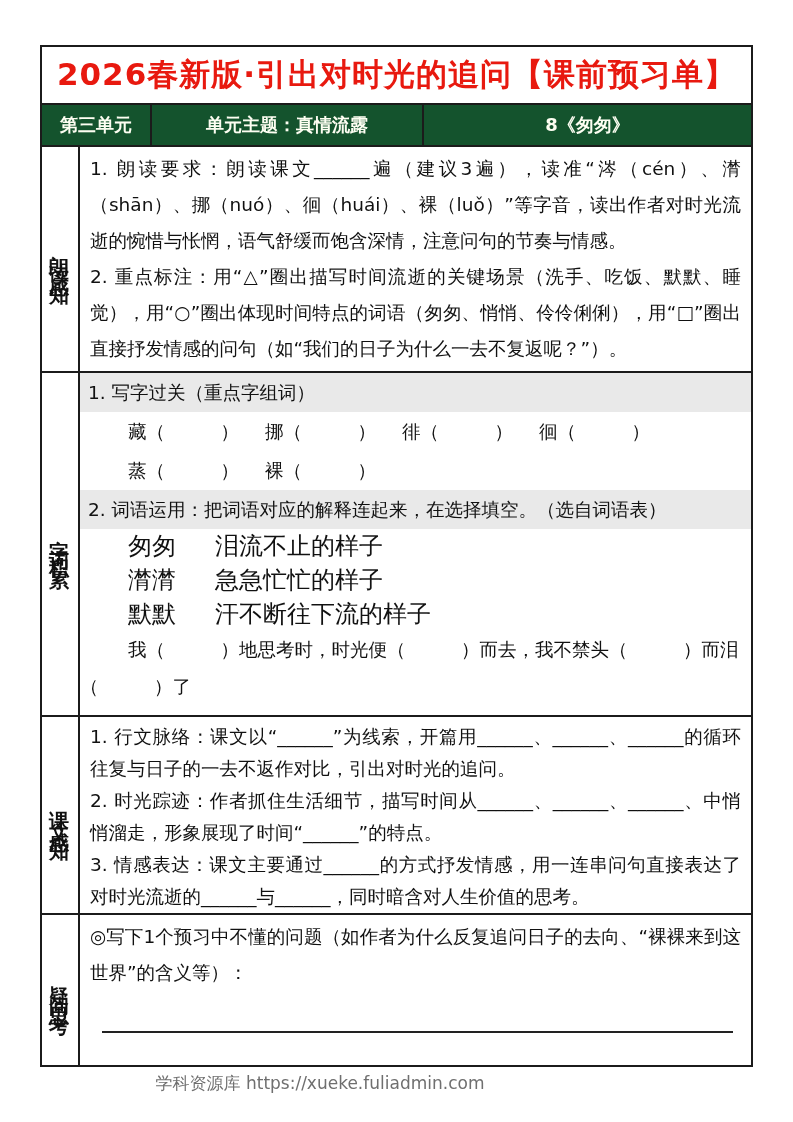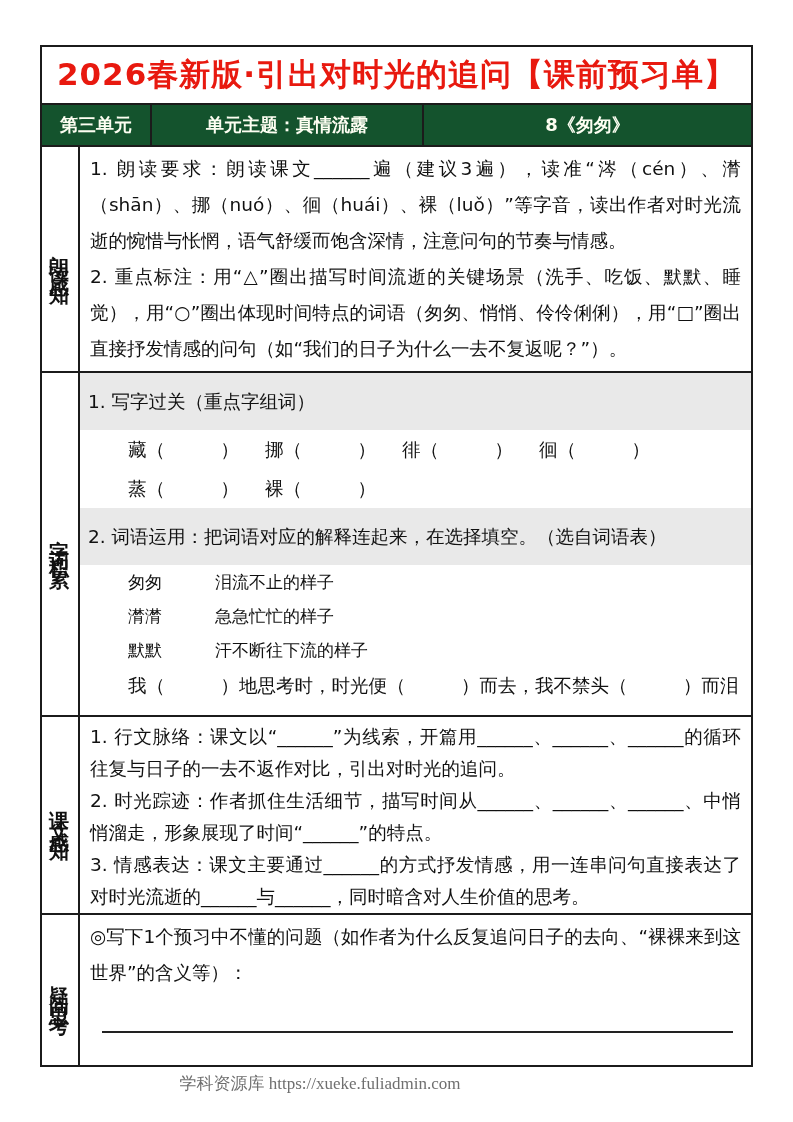--- a/index.html
+++ b/index.html
@@ -20,32 +20,32 @@
   .section:last-child{border-bottom:none;}
   .label-cell{width:38px;border-right:2px solid #1b1b1b;display:flex;align-items:center;
     justify-content:center;box-sizing:border-box;}
   .label-cell .v{writing-mode:vertical-rl;text-orientation:upright;font-weight:bold;
     font-size:20px;letter-spacing:10px;color:#111;}
   .content-cell{flex:1;box-sizing:border-box;padding:4px 10px 2px 10px;overflow:hidden;}
   .para{font-size:18.5px;line-height:36px;color:#111;text-align:justify;}
   .s1{height:224px;}
   .s2{height:342px;}
   .s2 .content-cell{padding:0 0 0 0;}
-  .gray-bar{background:#e9e9e9;font-size:18.5px;line-height:31px;padding:13px 8px;color:#111;}
+  .gray-bar{background:#e9e9e9;font-size:18.5px;line-height:31px;padding:4px 8px;color:#111;}
   .char-row{display:flex;flex-wrap:wrap;font-size:18.5px;line-height:39px;padding-left:48px;
     column-gap:26px;color:#111;}
-  .match-row{display:flex;font-size:17px;line-height:34px;color:#111;}
+  .match-row{display:flex;font-size:24px;line-height:34px;color:#111;}
   .match-row .w{width:135px;padding-left:48px;box-sizing:border-box;}
   .fill{font-size:18.5px;line-height:37px;color:#111;text-indent:48px;padding-right:8px;}
   .s3{height:196px;}
   .s3 .para{line-height:32px;}
   .s4{height:150px;border-bottom:none;}
   .blank-line{border-bottom:2px solid #222;height:40px;margin:0 8px 0 12px;}
   .footer{position:absolute;left:0;top:1072px;width:640px;text-align:center;
-    color:#6f6f6f;font-size:17px;font-family:Liberation Serif, serif;}
+    color:#6f6f6f;font-size:17px;}
 </style>
 </head>
 <body>
 
 <div class="page">
   <div class="sheet">
 
     <div class="title-bar">
       <span class="t">2026春新版·引出对时光的追问【课前预习单】</span>
     </div>

